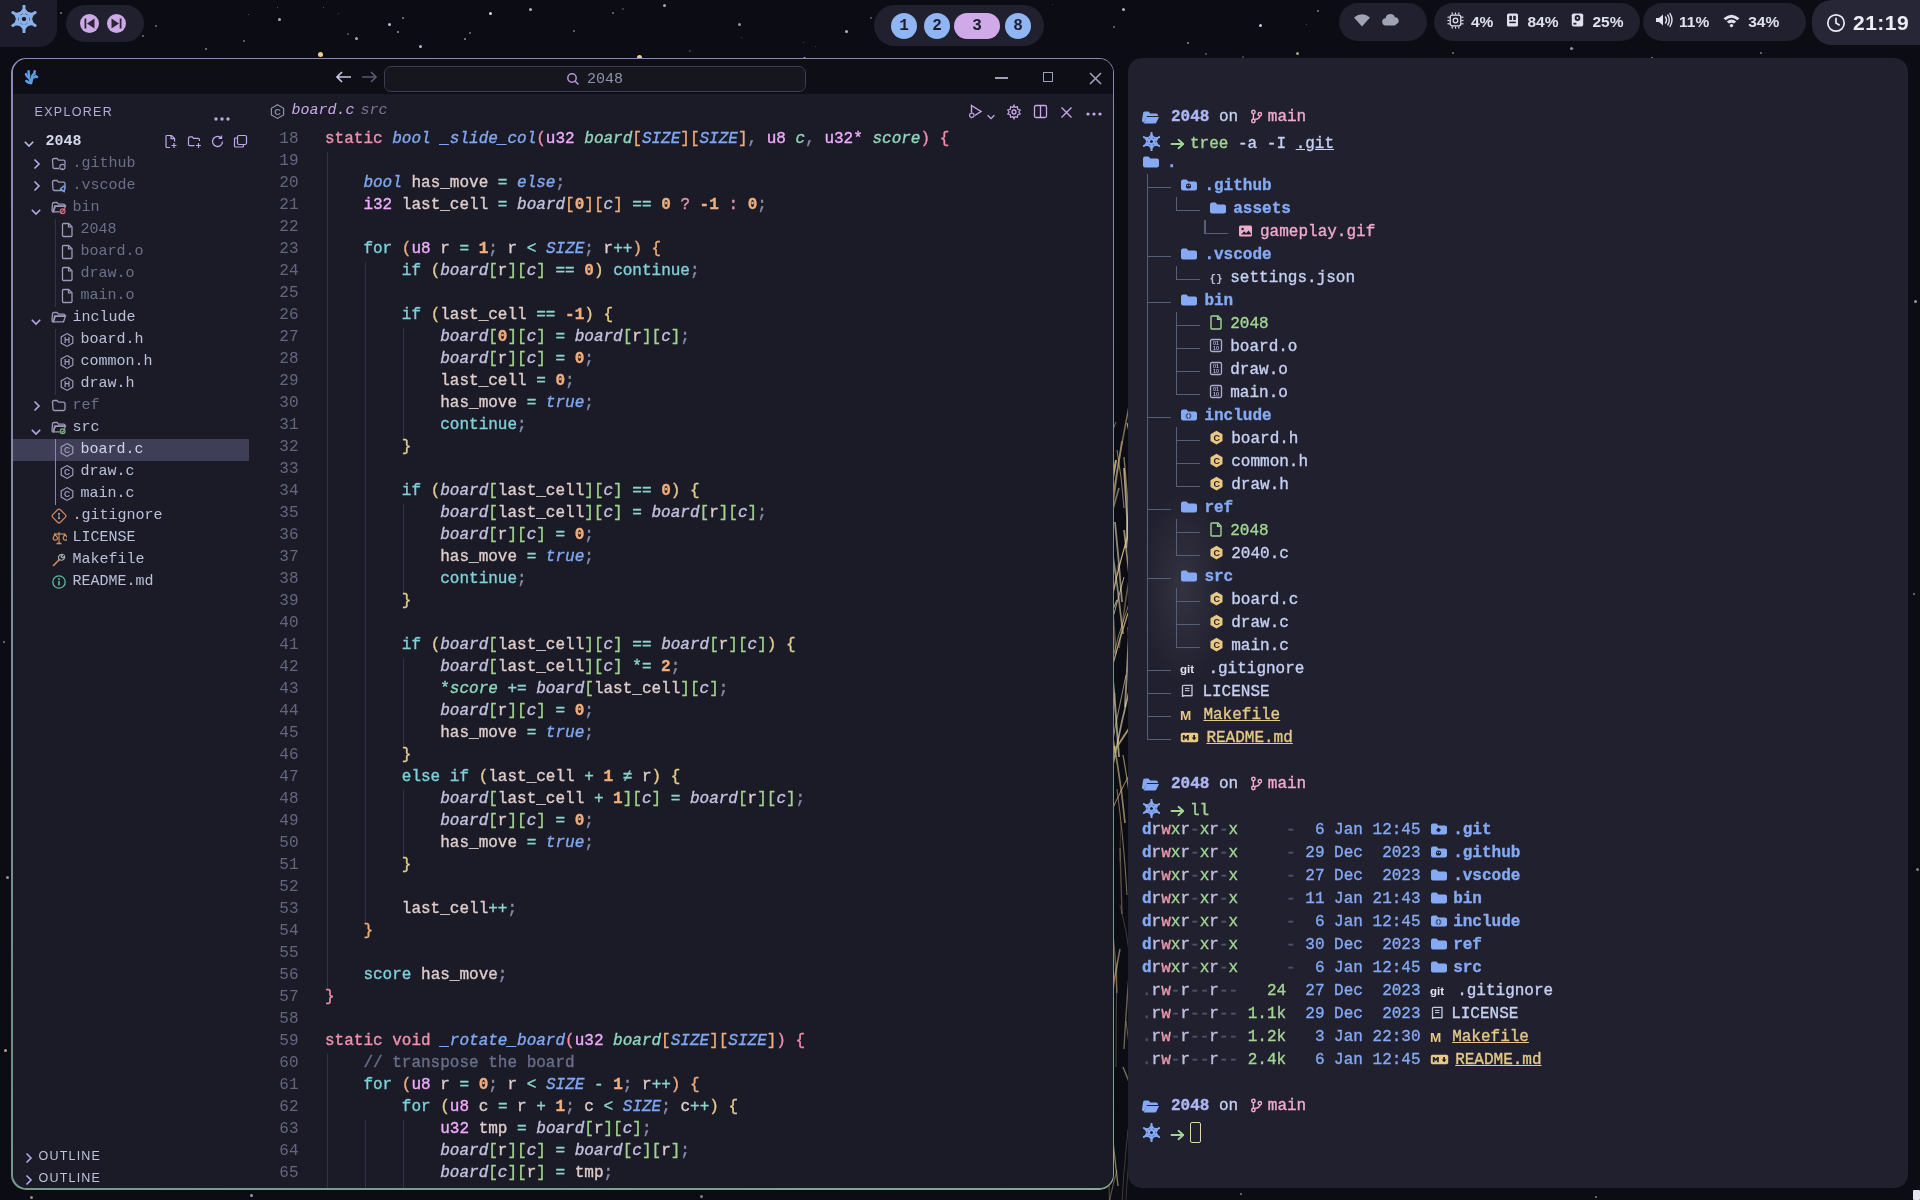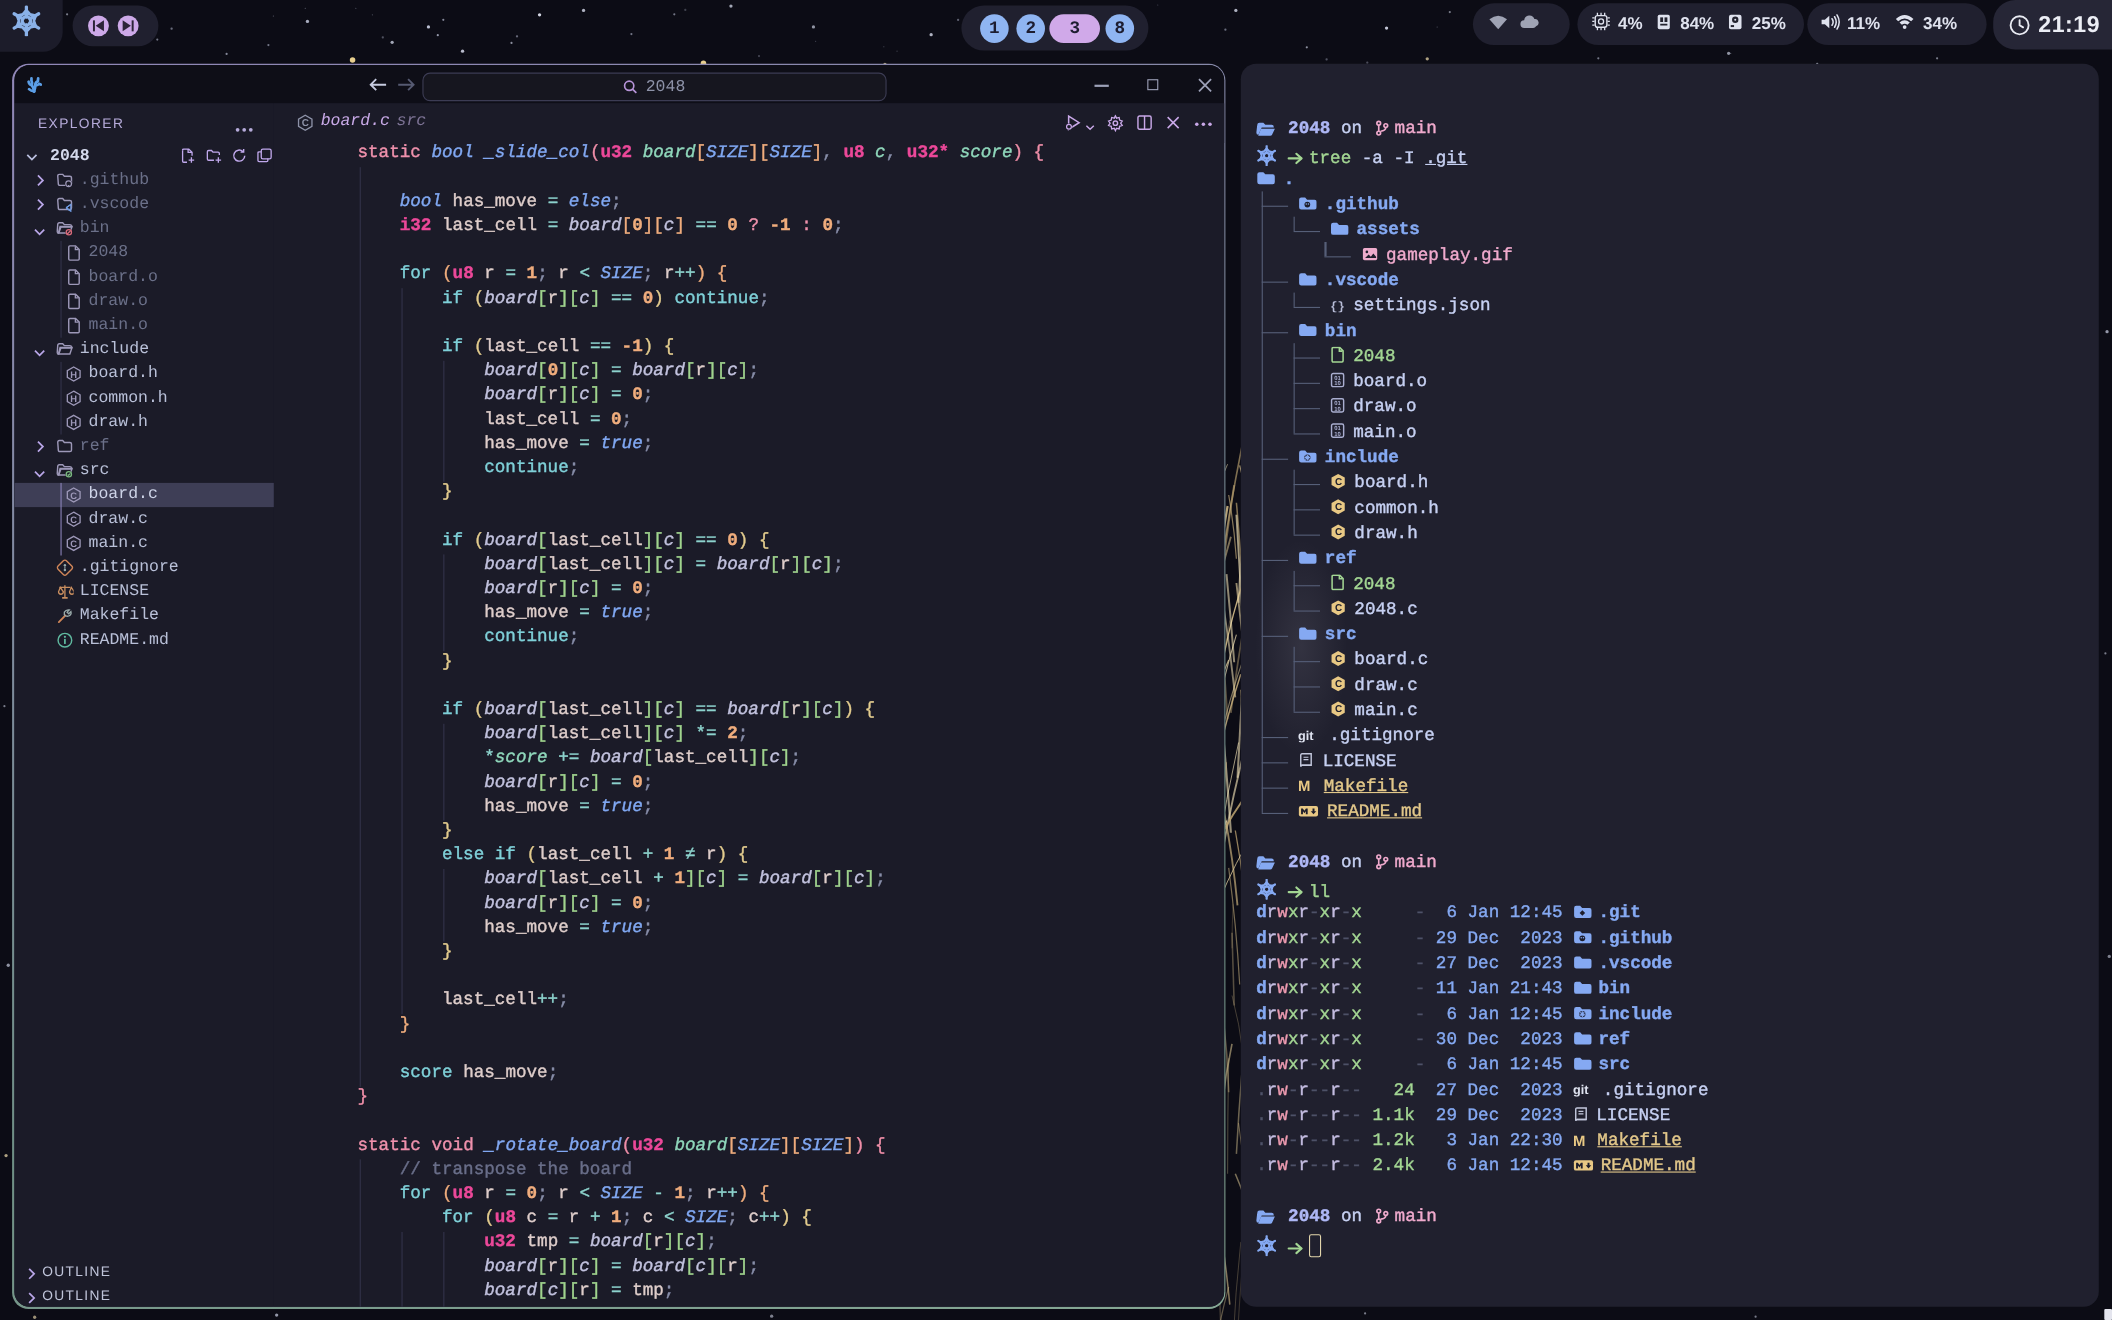--- a/index.html
+++ b/index.html
@@ -2,21 +2,21 @@
 <html><head><meta charset="utf-8"><style>
 * { margin:0; padding:0; box-sizing:border-box; }
 html,body { width:1920px; height:1200px; background:#0c0c15; overflow:hidden; }
 .abs { position:absolute; }
 #stage { position:relative; width:1920px; height:1200px; font-family:"Liberation Sans",sans-serif; }
 #stars i { position:absolute; border-radius:50%; display:block; }
 .pill { background:#20202f; display:flex; align-items:center; border-radius:19px; }
 .pt { font:bold 15.5px "Liberation Sans"; color:#dfe2ee; }
 .wsc { width:26px;height:26px;border-radius:13px;background:#8fb5f2;color:#1d1d30;font:bold 16px "Liberation Mono";display:flex;align-items:center;justify-content:center; }
 .code { font:16px "Liberation Mono"; line-height:22px; color:#cdd6f4; -webkit-text-stroke:0.35px currentColor; }
-.code .kw { color:#ef91ac; } .code .kc { color:#7fd0d8; } .code .ty { color:#ec4899;font-weight:bold; }
+.code .kw { color:#ef91ac; } .code .kc { color:#7fd0d8; } .code .ty { color:#f0abfc; }
 .code .num { color:#f0ad7d; font-weight:bold; }
 .code .bl { color:#80a8f2; font-style:italic; } .code .fn { color:#82a8f2; font-style:italic; }
 .code .pr { color:#8fd7bb; font-style:italic; } .code .bd { color:#c2c2de; font-style:italic; }
 .code .v { color:#decdca; } .code .op { color:#8dd3cd; } .code .pu { color:#878da8; }
 .code .q { color:#ef91ac; } .code .cm { color:#696e89; }
 .rootlbl { font:bold 15px "Liberation Mono"; color:#d4d9ec; }
 .code .b1 { color:#ef8ea8; } .code .b2 { color:#f0ad7d; } .code .b3 { color:#e3cc8e; } .code .b4 { color:#a0d48e; }
 .tl { font:16px "Liberation Mono"; line-height:23px; white-space:pre; color:#c6d0f2; -webkit-text-stroke:0.35px currentColor; }
 .tc { color:#565f78; } .tdir { color:#85a9f2; font-weight:bold; } .tdir2 { color:#aeb7f5; font-weight:bold; } .twh { color:#c6d0f2; }
 .tgr { color:#a3d693; } .tgl { color:#e3c88a; } .tpk { color:#f0aacd; }
@@ -560,20 +560,68 @@
               <path d="M1.5 1.5 L11.5 11.5 M11.5 1.5 L1.5 11.5" stroke="#c9a8e8" stroke-width="1.4"></path>
             </svg></span>
   <span class="abs" style="left:836px;top:9px"><svg width="18" height="6" viewBox="0 0 18 6" style="">
               <circle cx="3" cy="3" r="1.6" fill="#c9a8e8"></circle>
               <circle cx="9" cy="3" r="1.6" fill="#c9a8e8"></circle>
               <circle cx="15" cy="3" r="1.6" fill="#c9a8e8"></circle>
             </svg></span>
 </div>
 
   <div class="abs" style="left:236px;top:71px;width:864px;height:1060px;background:#1b1b28"></div>
+  <pre class="abs" style="left:240px;top:68.5px;width:46px;text-align:right;font:16px 'Liberation Mono';line-height:22px;color:#62677f;margin:0">18
+19
+20
+21
+22
+23
+24
+25
+26
+27
+28
+29
+30
+31
+32
+33
+34
+35
+36
+37
+38
+39
+40
+41
+42
+43
+44
+45
+46
+47
+48
+49
+50
+51
+52
+53
+54
+55
+56
+57
+58
+59
+60
+61
+62
+63
+64
+65</pre>
   <pre class="abs code" style="left:312.5px;top:68.5px;margin:0"><span class="kw">static</span> <span class="bl">bool</span> <span class="fn">_slide_col</span><span class="b1">(</span><span class="ty">u32</span> <span class="pr">board</span><span class="b2">[</span><span class="bl">SIZE</span><span class="b2">][</span><span class="bl">SIZE</span><span class="b2">]</span><span class="pu">,</span> <span class="ty">u8</span> <span class="pr">c</span><span class="pu">,</span> <span class="ty">u32</span><span class="ty">*</span> <span class="pr">score</span><span class="b1">)</span> <span class="b1">{</span>
 
     <span class="bl">bool</span> <span class="v">has_move</span> <span class="op">=</span> <span class="bl">else</span><span class="pu">;</span>
     <span class="ty">i32</span> <span class="v">last_cell</span> <span class="op">=</span> <span class="bd">board</span><span class="b2">[</span><span class="num">0</span><span class="b2">][</span><span class="bd">c</span><span class="b2">]</span> <span class="op">==</span> <span class="num">0</span> <span class="q">?</span> <span class="num">-1</span> <span class="q">:</span> <span class="num">0</span><span class="pu">;</span>
 
     <span class="kc">for</span> <span class="b2">(</span><span class="ty">u8</span> <span class="v">r</span> <span class="op">=</span> <span class="num">1</span><span class="pu">;</span> <span class="v">r</span> <span class="op">&lt;</span> <span class="bl">SIZE</span><span class="pu">;</span> <span class="v">r</span><span class="op">++</span><span class="b2">)</span> <span class="b2">{</span>
         <span class="kc">if</span> <span class="b3">(</span><span class="bd">board</span><span class="b4">[</span><span class="v">r</span><span class="b4">][</span><span class="bd">c</span><span class="b4">]</span> <span class="op">==</span> <span class="num">0</span><span class="b3">)</span> <span class="kc">continue</span><span class="pu">;</span>
 
         <span class="kc">if</span> <span class="b3">(</span><span class="v">last_cell</span> <span class="op">==</span> <span class="num">-1</span><span class="b3">)</span> <span class="b3">{</span>
             <span class="bd">board</span><span class="b4">[</span><span class="num">0</span><span class="b4">][</span><span class="bd">c</span><span class="b4">]</span> <span class="op">=</span> <span class="bd">board</span><span class="b4">[</span><span class="v">r</span><span class="b4">][</span><span class="bd">c</span><span class="b4">]</span><span class="pu">;</span>
@@ -772,21 +820,21 @@
       <div class="abs tl" style="left:14px;top:439px"><span class="tc">    </span><span style="display:inline-block;margin-left:0px;margin-right:7px;transform:translateY(2px)"><svg width="17" height="14" viewBox="0 0 17 14" style="">
             <path d="M1 3.5 q0-2 2-2 h3.5 l1.8 2 h6.7 q2 0 2 2 v5 q0 2 -2 2 h-12 q-2 0 -2 -2 z" fill="#85a9f2"></path>
           </svg></span><span class="tdir">ref</span></div>
       <div class="abs tl" style="left:14px;top:462px"><span class="tc">       </span><span style="display:inline-block;margin-left:0px;margin-right:7px;transform:translateY(2px)"><svg width="14" height="15" viewBox="0 0 14 15" style="">
             <path d="M2 2 q0-1 1-1 h6 l3 3 v9 q0 1 -1 1 h-8 q-1 0 -1-1 z" fill="none" stroke="#a3d693" stroke-width="1.4"></path>
             <path d="M8.6 1.4 v2.8 h2.8" fill="none" stroke="#a3d693" stroke-width="1.4"></path>
           </svg></span><span class="tgr">2048</span></div>
       <div class="abs tl" style="left:14px;top:485px"><span class="tc">       </span><span style="display:inline-block;margin-left:0px;margin-right:7px;transform:translateY(2px)"><svg width="15" height="15" viewBox="0 0 15 15" style="">
             <path d="M7.5 0.8 L13.5 4.2 v6.8 L7.5 14.4 L1.5 11 V4.2 Z" fill="#e8c884"></path>
             <text x="7.8" y="10.6" font-family="Liberation Sans" font-size="9" font-weight="bold" fill="#1e1e2c" text-anchor="middle">C</text>
-          </svg></span><span class="twh">2048.c</span></div>
+          </svg></span><span class="twh">2040.c</span></div>
       <div class="abs tl" style="left:14px;top:508px"><span class="tc">    </span><span style="display:inline-block;margin-left:0px;margin-right:7px;transform:translateY(2px)"><svg width="17" height="14" viewBox="0 0 17 14" style="">
             <path d="M1 3.5 q0-2 2-2 h3.5 l1.8 2 h6.7 q2 0 2 2 v5 q0 2 -2 2 h-12 q-2 0 -2 -2 z" fill="#85a9f2"></path>
           </svg></span><span class="tdir">src</span></div>
       <div class="abs tl" style="left:14px;top:531px"><span class="tc">       </span><span style="display:inline-block;margin-left:0px;margin-right:7px;transform:translateY(2px)"><svg width="15" height="15" viewBox="0 0 15 15" style="">
             <path d="M7.5 0.8 L13.5 4.2 v6.8 L7.5 14.4 L1.5 11 V4.2 Z" fill="#e8c884"></path>
             <text x="7.8" y="10.6" font-family="Liberation Sans" font-size="9" font-weight="bold" fill="#1e1e2c" text-anchor="middle">C</text>
           </svg></span><span class="twh">board.c</span></div>
       <div class="abs tl" style="left:14px;top:554px"><span class="tc">       </span><span style="display:inline-block;margin-left:0px;margin-right:7px;transform:translateY(2px)"><svg width="15" height="15" viewBox="0 0 15 15" style="">
             <path d="M7.5 0.8 L13.5 4.2 v6.8 L7.5 14.4 L1.5 11 V4.2 Z" fill="#e8c884"></path>
             <text x="7.8" y="10.6" font-family="Liberation Sans" font-size="9" font-weight="bold" fill="#1e1e2c" text-anchor="middle">C</text>

